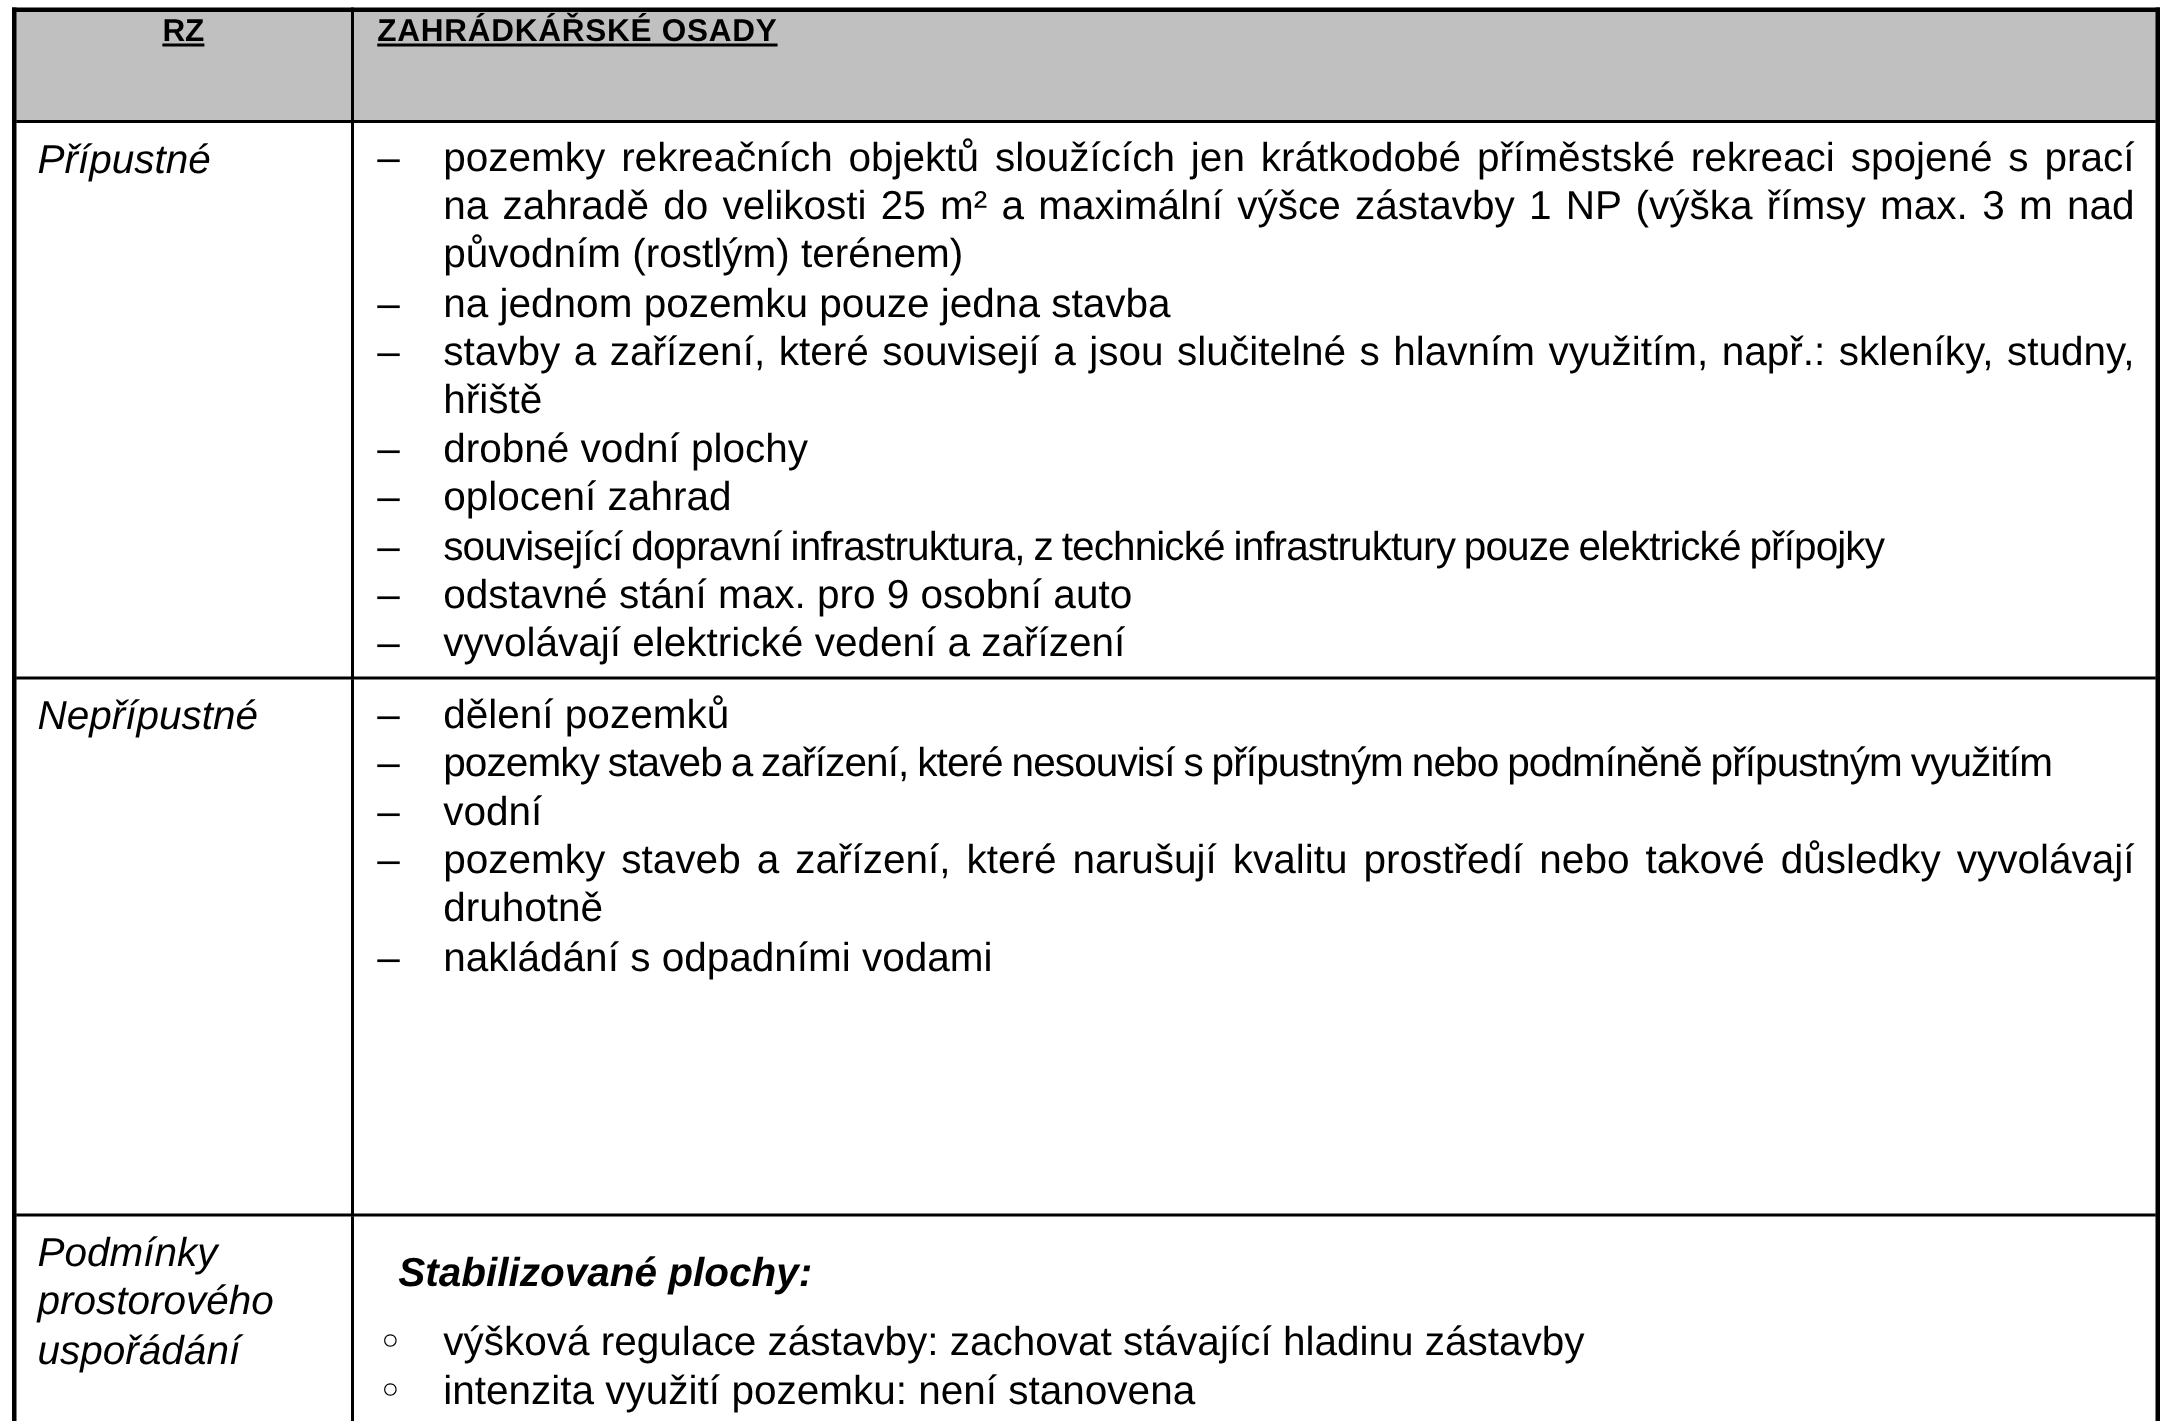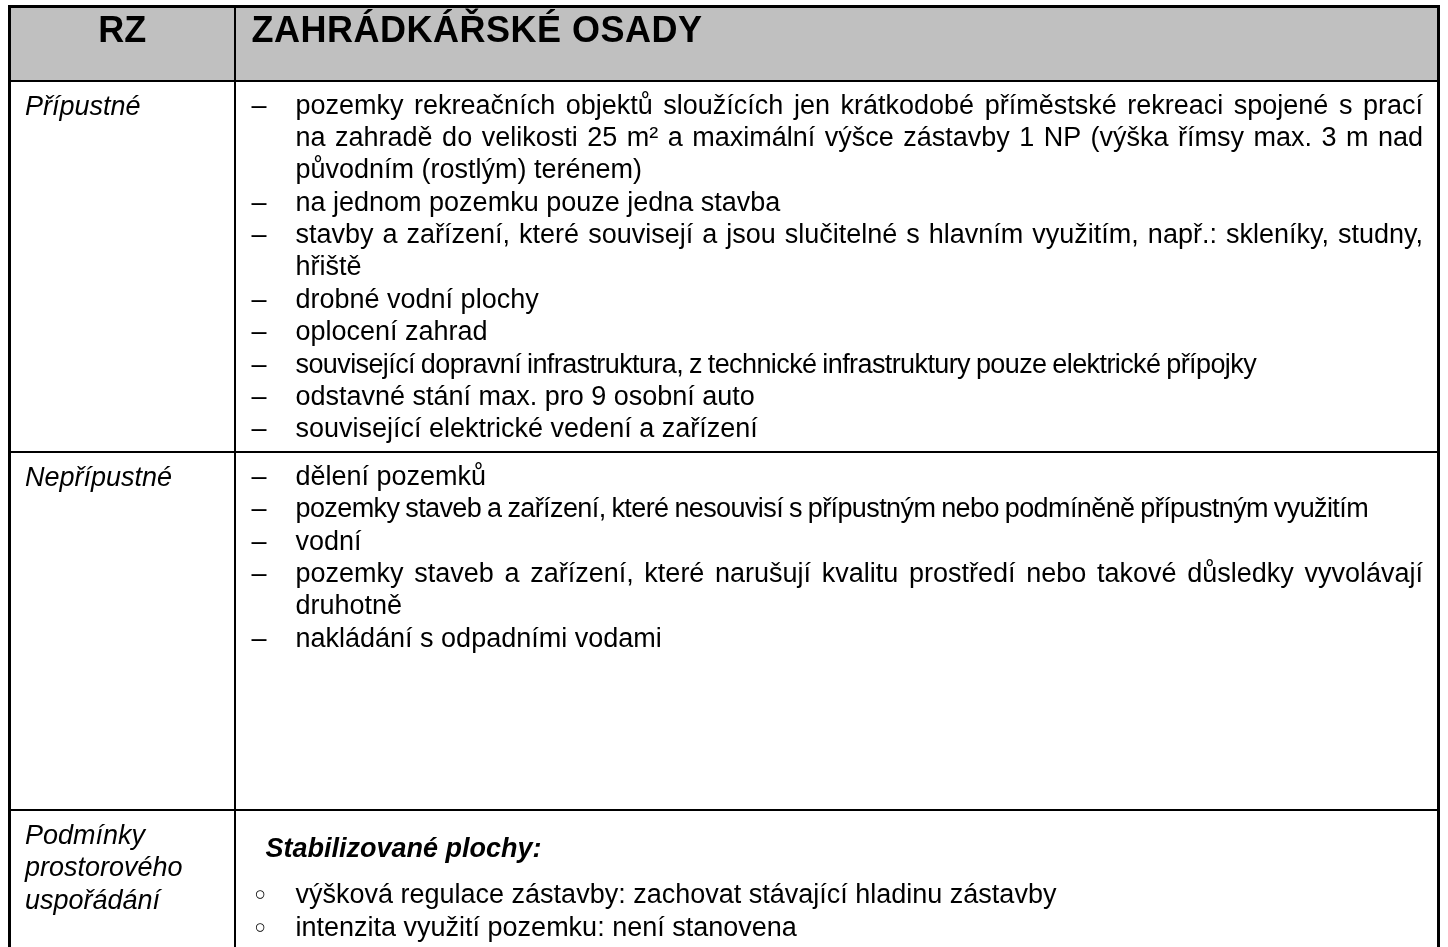--- a/index.html
+++ b/index.html
@@ -27,21 +27,22 @@
     vertical-align:top;
   }
   table.zoning{border:3px solid var(--border);}
   col.c-label{width:225px;}
   
   thead td{
     background:var(--header-bg);
     height:74px;
     vertical-align:middle;
     font-weight:bold;
-    font-size:36px;
+    font-size:21px;
+    text-decoration:underline;
   }
   td.zone-code{text-align:center;}
   td.zone-title{padding-left:16px;letter-spacing:.5px;}
   
   td.label-cell{
     font-style:italic;
     padding:8px 8px 6px 14px;
   }
   td.content-cell{
     padding:7px 14px 6px 16px;
@@ -114,21 +115,21 @@
           <div class="li dash narrow">
             <span class="marker">–</span>
             <span class="li-text">související dopravní infrastruktura, z technické infrastruktury pouze elektrické přípojky</span>
           </div>
           <div class="li dash">
             <span class="marker">–</span>
             <span class="li-text">odstavné stání max. pro 9 osobní auto</span>
           </div>
           <div class="li dash">
             <span class="marker">–</span>
-            <span class="li-text">související elektrické vedení a zařízení</span>
+            <span class="li-text">vyvolávají elektrické vedení a zařízení</span>
           </div>
         </td>
       </tr>
       <tr>
         <td class="label-cell">Nepřípustné</td>
         <td class="content-cell">
           <div class="li dash">
             <span class="marker">–</span>
             <span class="li-text">dělení pozemků</span>
           </div>

